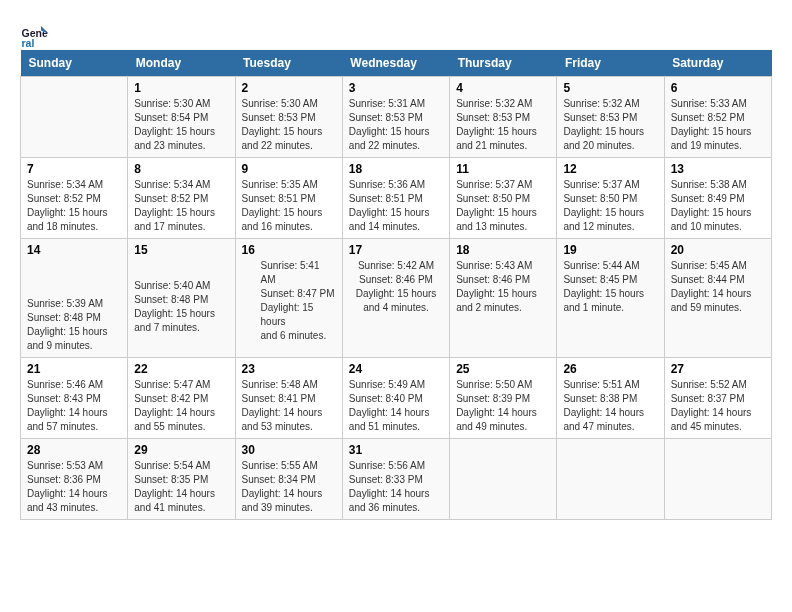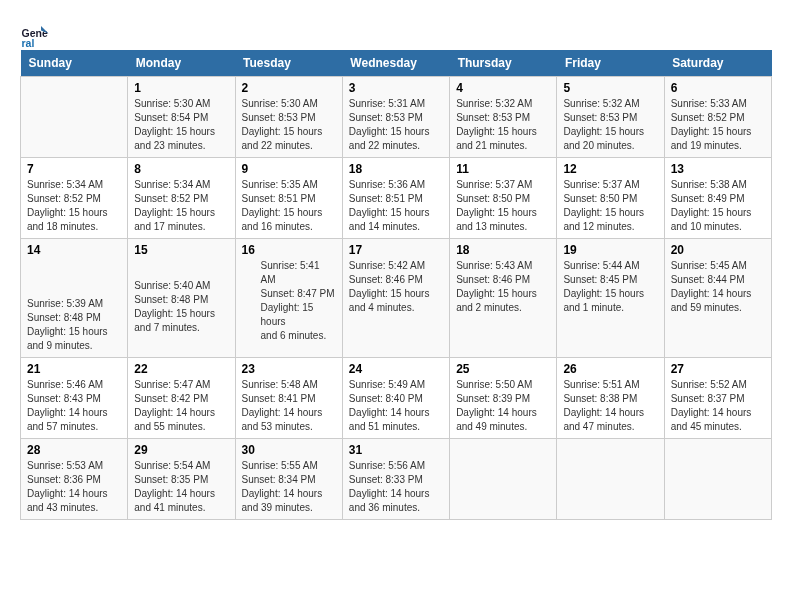--- a/index.html
+++ b/index.html
@@ -224,21 +224,21 @@
         </td>
         <td>
           <span class="day-num">16</span>
           <div class="day-info" style="white-space: pre-line; margin-left: 19px;">Sunrise: 5:41 AM
 Sunset: 8:47 PM
 Daylight: 15 hours
 and 6 minutes.</div>
         </td>
         <td>
           <span class="day-num">17</span>
-          <div class="day-info" style="white-space: pre-line;">Sunrise: 5:42 AM
+          <div class="day-info" style="white-space: pre-line; text-align: center;">Sunrise: 5:42 AM
 Sunset: 8:46 PM
 Daylight: 15 hours
 and 4 minutes.</div>
         </td>
         <td>
           <span class="day-num">18</span>
           <div class="day-info" style="white-space: pre-line;">Sunrise: 5:43 AM
 Sunset: 8:46 PM
 Daylight: 15 hours
 and 2 minutes.</div>

